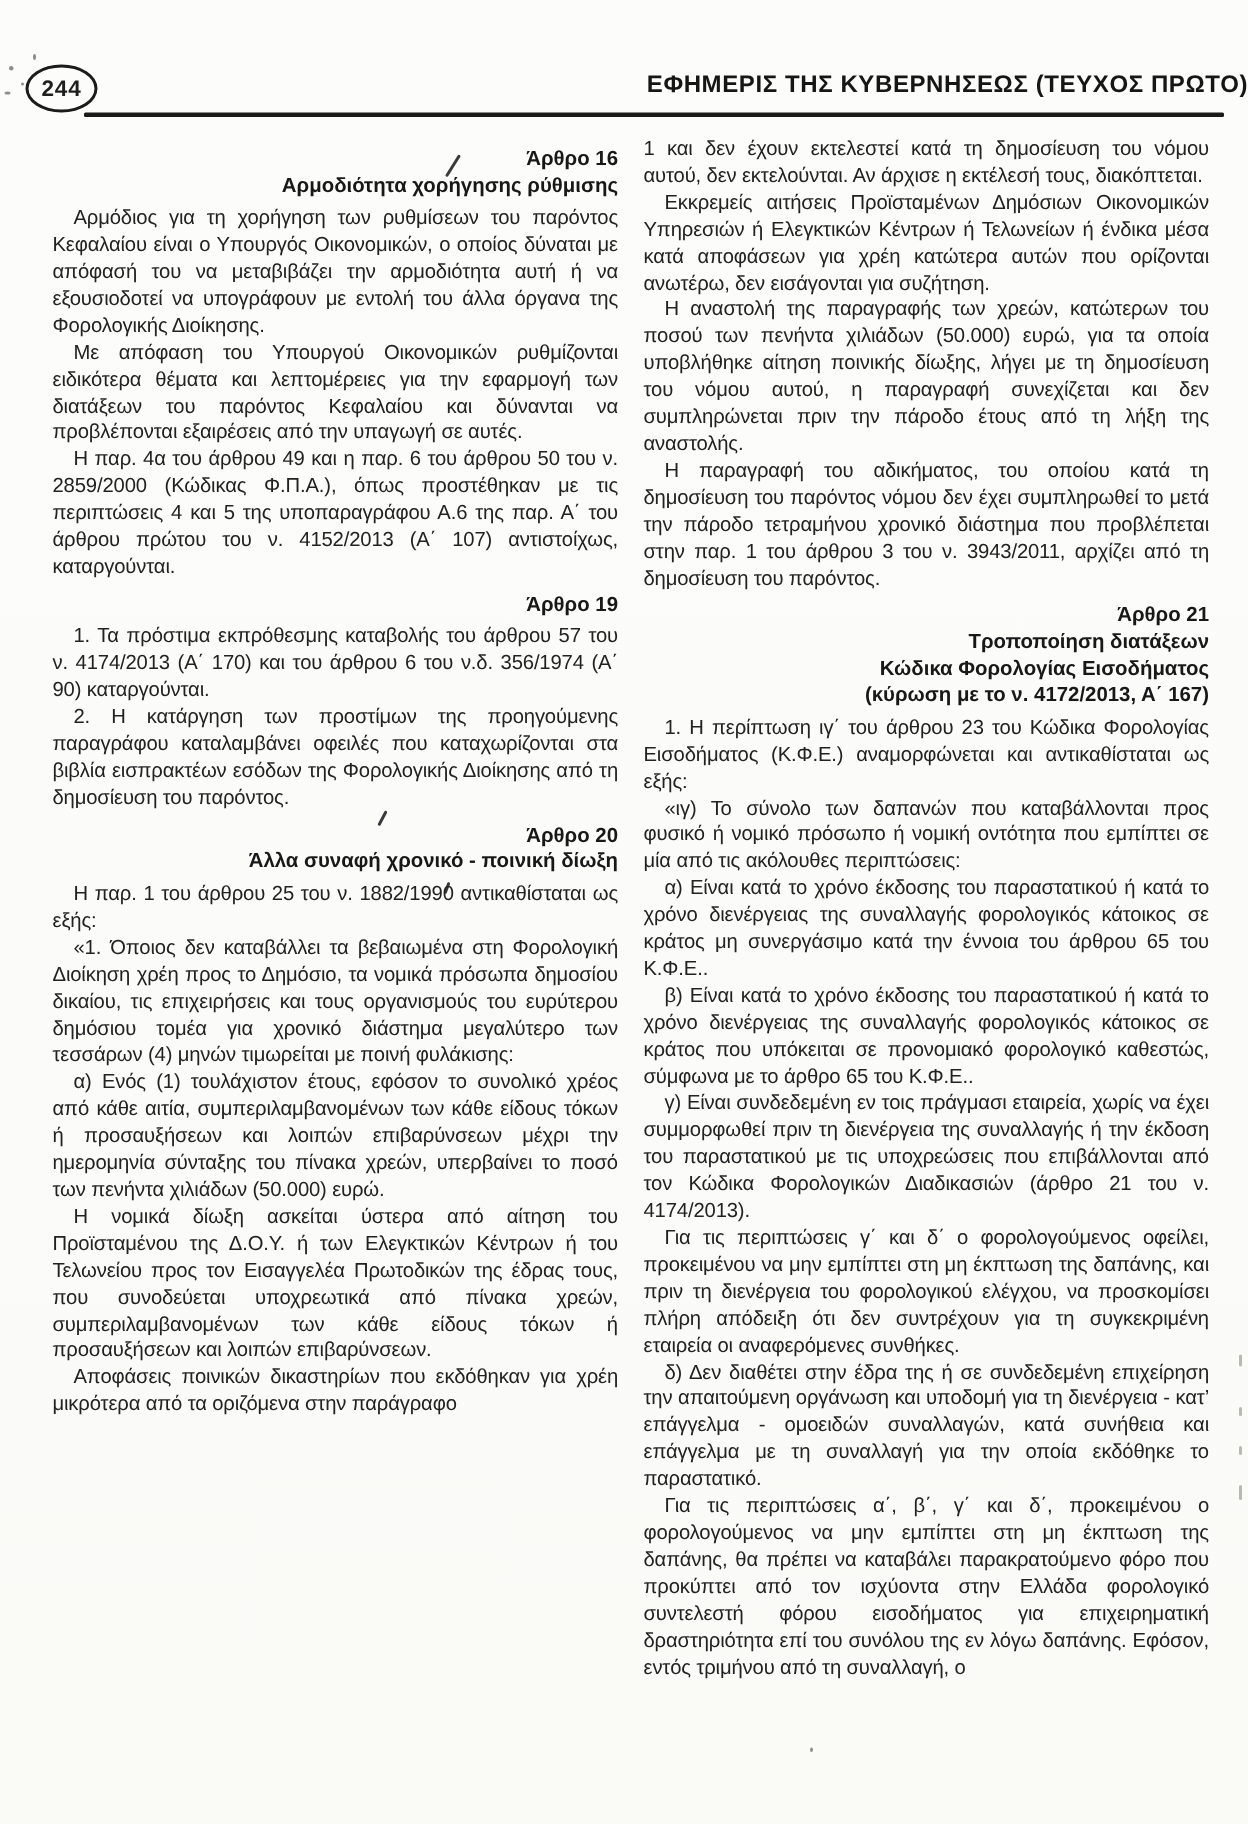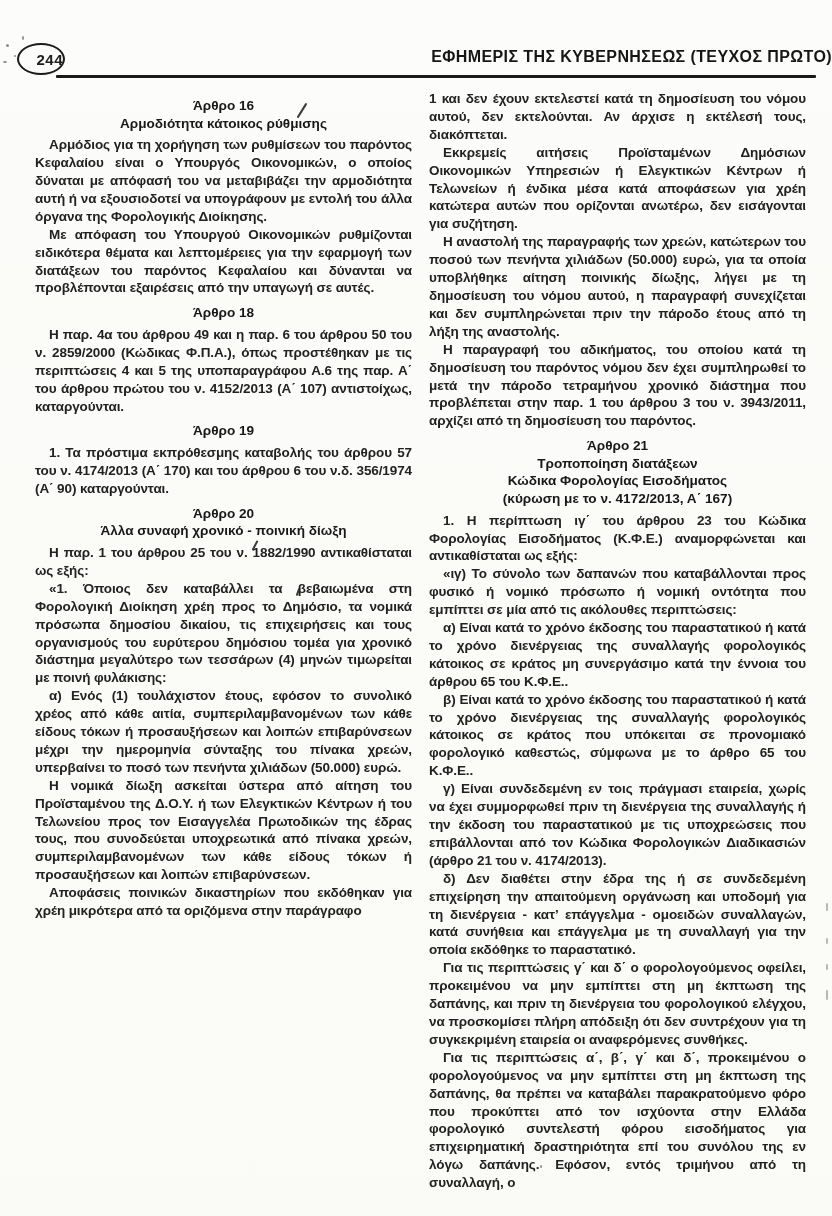--- a/index.html
+++ b/index.html
@@ -13,51 +13,51 @@
   .page {
     position: relative;
     width: 832px; height: 1216px;
     background: linear-gradient(180deg, #fcfcfa 0%, #fafaf7 100%);
   }
   
   .page-number-oval {
     position: absolute; left: 17px; top: 43px;
     width: 44px; height: 28px;
     border: 2px solid #1b1b1b; border-radius: 50%;
-    display: flex; align-items: center; justify-content: flex-end;
+    display: flex; align-items: center; justify-content: center;
     font-size: 15px; font-weight: 700; letter-spacing: 0.5px;
     background: #fcfcfa; z-index: 2;
   }
   .header-title {
     position: absolute; left: 0; right: 0; top: 48px;
     text-align: right;
     font-size: 16px; font-weight: 700; letter-spacing: 0.4px;
     color: #161616;
   }
   .header-rule {
     position: absolute; left: 56px; right: 16px; top: 75px;
     height: 3px; background: #1a1a1a; border-radius: 1px;
   }
   
   .columns {
     position: absolute; top: 90px; left: 35px; right: 26px;
     display: flex; gap: 17px;
   }
   .col { flex: 1 1 0; min-width: 0; }
   .article-heading {
-    text-align: center;
+    text-align: right;
     font-weight: 700;
     font-size: 13.6px; line-height: 17.6px;
     margin: 7px 0 4px 0;
     color: #181818;
   }
   .para {
     margin: 0;
     font-size: 13.5px; line-height: 17.9px;
-    font-weight: 700;
+    font-weight: 400;
     text-align: justify;
     color: #222;
     letter-spacing: -0.1px;
   }
   .para.indent { text-indent: 14px; }
   
   .speck { position: absolute; background: #8e8e88; border-radius: 50%; }
   .pen-mark { position: absolute; background: #3a3a3a; border-radius: 1px; }
   .edge-dash { position: absolute; background: #b9b9b2; width: 2px; border-radius: 1px; }
 </style>
@@ -85,32 +85,30 @@
   <div class="edge-dash" style="right:4px; top:903px; height:8px;"></div>
   <div class="edge-dash" style="right:4px; top:938px; height:6px;"></div>
   <div class="edge-dash" style="right:4px; top:964px; height:6px;"></div>
   <div class="edge-dash" style="right:4px; top:990px; height:10px;"></div>
   <div class="speck" style="left:540px; top:1165px; width:2px; height:3px;"></div>
 
   <div class="columns">
     <div class="col">
         <div class="article-heading">
           <div>Άρθρο 16</div>
-          <div>Αρμοδιότητα κάτοικος ρύθμισης</div>
+          <div>Αρμοδιότητα χορήγησης ρύθμισης</div>
         </div>
         <p class="para indent">Αρμόδιος για τη χορήγηση των ρυθμίσεων του παρόντος Κεφαλαίου είναι ο Υπουργός Οικονομικών, ο οποίος δύναται με απόφασή του να μεταβιβάζει την αρμοδιότητα αυτή ή να εξουσιοδοτεί να υπογράφουν με εντολή του άλλα όργανα της Φορολογικής Διοίκησης.</p>
         <p class="para indent">Με απόφαση του Υπουργού Οικονομικών ρυθμίζονται ειδικότερα θέματα και λεπτομέρειες για την εφαρμογή των διατάξεων του παρόντος Κεφαλαίου και δύνανται να προβλέπονται εξαιρέσεις από την υπαγωγή σε αυτές.</p>
-        <div class="article-heading">
-          <div>Άρθρο 18</div>
-        </div>
         <p class="para indent">Η παρ. 4α του άρθρου 49 και η παρ. 6 του άρθρου 50 του ν. 2859/2000 (Κώδικας Φ.Π.Α.), όπως προστέθηκαν με τις περιπτώσεις 4 και 5 της υποπαραγράφου Α.6 της παρ. Α΄ του άρθρου πρώτου του ν. 4152/2013 (Α΄ 107) αντιστοίχως, καταργούνται.</p>
         <div class="article-heading">
           <div>Άρθρο 19</div>
         </div>
         <p class="para indent">1. Τα πρόστιμα εκπρόθεσμης καταβολής του άρθρου 57 του ν. 4174/2013 (Α΄ 170) και του άρθρου 6 του ν.δ. 356/1974 (Α΄ 90) καταργούνται.</p>
+        <p class="para indent">2. Η κατάργηση των προστίμων της προηγούμενης παραγράφου καταλαμβάνει οφειλές που καταχωρίζονται στα βιβλία εισπρακτέων εσόδων της Φορολογικής Διοίκησης από τη δημοσίευση του παρόντος.</p>
         <div class="article-heading">
           <div>Άρθρο 20</div>
           <div>Άλλα συναφή χρονικό - ποινική δίωξη</div>
         </div>
         <p class="para indent">Η παρ. 1 του άρθρου 25 του ν. 1882/1990 αντικαθίσταται ως εξής:</p>
         <p class="para indent">«1. Όποιος δεν καταβάλλει τα βεβαιωμένα στη Φορολογική Διοίκηση χρέη προς το Δημόσιο, τα νομικά πρόσωπα δημοσίου δικαίου, τις επιχειρήσεις και τους οργανισμούς του ευρύτερου δημόσιου τομέα για χρονικό διάστημα μεγαλύτερο των τεσσάρων (4) μηνών τιμωρείται με ποινή φυλάκισης:</p>
         <p class="para indent">α) Ενός (1) τουλάχιστον έτους, εφόσον το συνολικό χρέος από κάθε αιτία, συμπεριλαμβανομένων των κάθε είδους τόκων ή προσαυξήσεων και λοιπών επιβαρύνσεων μέχρι την ημερομηνία σύνταξης του πίνακα χρεών, υπερβαίνει το ποσό των πενήντα χιλιάδων (50.000) ευρώ.</p>
         <p class="para indent">Η νομικά δίωξη ασκείται ύστερα από αίτηση του Προϊσταμένου της Δ.Ο.Υ. ή των Ελεγκτικών Κέντρων ή του Τελωνείου προς τον Εισαγγελέα Πρωτοδικών της έδρας τους, που συνοδεύεται υποχρεωτικά από πίνακα χρεών, συμπεριλαμβανομένων των κάθε είδους τόκων ή προσαυξήσεων και λοιπών επιβαρύνσεων.</p>
         <p class="para indent">Αποφάσεις ποινικών δικαστηρίων που εκδόθηκαν για χρέη μικρότερα από τα οριζόμενα στην παράγραφο</p>
       </div>
@@ -123,19 +121,19 @@
           <div>Άρθρο 21</div>
           <div>Τροποποίηση διατάξεων</div>
           <div>Κώδικα Φορολογίας Εισοδήματος</div>
           <div>(κύρωση με το ν. 4172/2013, Α΄ 167)</div>
         </div>
         <p class="para indent">1. Η περίπτωση ιγ΄ του άρθρου 23 του Κώδικα Φορολογίας Εισοδήματος (Κ.Φ.Ε.) αναμορφώνεται και αντικαθίσταται ως εξής:</p>
         <p class="para indent">«ιγ) Το σύνολο των δαπανών που καταβάλλονται προς φυσικό ή νομικό πρόσωπο ή νομική οντότητα που εμπίπτει σε μία από τις ακόλουθες περιπτώσεις:</p>
         <p class="para indent">α) Είναι κατά το χρόνο έκδοσης του παραστατικού ή κατά το χρόνο διενέργειας της συναλλαγής φορολογικός κάτοικος σε κράτος μη συνεργάσιμο κατά την έννοια του άρθρου 65 του Κ.Φ.Ε..</p>
         <p class="para indent">β) Είναι κατά το χρόνο έκδοσης του παραστατικού ή κατά το χρόνο διενέργειας της συναλλαγής φορολογικός κάτοικος σε κράτος που υπόκειται σε προνομιακό φορολογικό καθεστώς, σύμφωνα με το άρθρο 65 του Κ.Φ.Ε..</p>
         <p class="para indent">γ) Είναι συνδεδεμένη εν τοις πράγμασι εταιρεία, χωρίς να έχει συμμορφωθεί πριν τη διενέργεια της συναλλαγής ή την έκδοση του παραστατικού με τις υποχρεώσεις που επιβάλλονται από τον Κώδικα Φορολογικών Διαδικασιών (άρθρο 21 του ν. 4174/2013).</p>
+        <p class="para indent">Για τις περιπτώσεις γ΄ και δ΄ ο φορολογούμενος οφείλει, προκειμένου να μην εμπίπτει στη μη έκπτωση της δαπάνης, και πριν τη διενέργεια του φορολογικού ελέγχου, να προσκομίσει πλήρη απόδειξη ότι δεν συντρέχουν για τη συγκεκριμένη εταιρεία οι αναφερόμενες συνθήκες.</p>
         <p class="para indent">δ) Δεν διαθέτει στην έδρα της ή σε συνδεδεμένη επιχείρηση την απαιτούμενη οργάνωση και υποδομή για τη διενέργεια - κατ’ επάγγελμα - ομοειδών συναλλαγών, κατά συνήθεια και επάγγελμα με τη συναλλαγή για την οποία εκδόθηκε το παραστατικό.</p>
-        <p class="para indent">Για τις περιπτώσεις γ΄ και δ΄ ο φορολογούμενος οφείλει, προκειμένου να μην εμπίπτει στη μη έκπτωση της δαπάνης, και πριν τη διενέργεια του φορολογικού ελέγχου, να προσκομίσει πλήρη απόδειξη ότι δεν συντρέχουν για τη συγκεκριμένη εταιρεία οι αναφερόμενες συνθήκες.</p>
         <p class="para indent">Για τις περιπτώσεις α΄, β΄, γ΄ και δ΄, προκειμένου ο φορολογούμενος να μην εμπίπτει στη μη έκπτωση της δαπάνης, θα πρέπει να καταβάλει παρακρατούμενο φόρο που προκύπτει από τον ισχύοντα στην Ελλάδα φορολογικό συντελεστή φόρου εισοδήματος για επιχειρηματική δραστηριότητα επί του συνόλου της εν λόγω δαπάνης. Εφόσον, εντός τριμήνου από τη συναλλαγή, ο</p>
       </div>
   </div>
 
 </div>
 
 </body></html>

